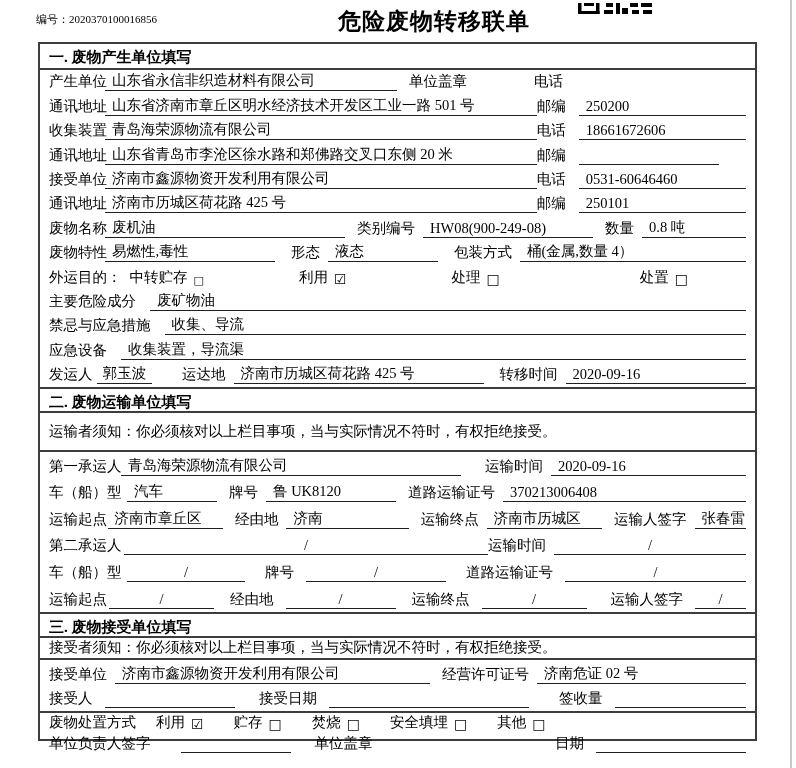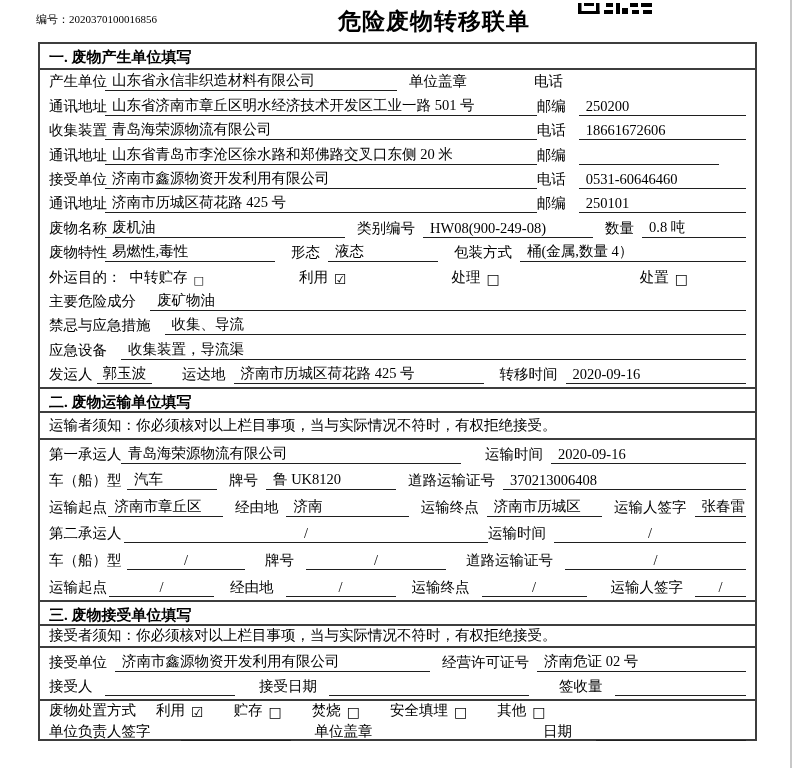--- a/index.html
+++ b/index.html
@@ -14,21 +14,21 @@
   .qr{position:absolute;left:578px;top:0;width:74px;height:11px;}
   .form-table{position:absolute;left:38px;top:42px;width:719px;height:699px;
     border:2px solid #3d3d3d;box-sizing:border-box;background:#fff;}
   .sec-title{font-weight:bold;font-size:15px;height:26px;box-sizing:border-box;
     padding:4px 8px 0 9px;border-bottom:2px solid #3d3d3d;}
   .sec-title.bt{border-top:2px solid #3d3d3d;}
   .row{display:flex;align-items:flex-end;box-sizing:border-box;
     padding:0 9px 3px 9px;font-size:14.5px;white-space:nowrap;}
   .s1 .row{height:24.4px;}
   .s2 .row{height:26.6px;}
-  .notice{height:27px;border-bottom:2px solid #3d3d3d;display:flex;align-items:center;
+  .notice{height:39px;border-bottom:2px solid #3d3d3d;display:flex;align-items:center;
     padding:0 9px;font-size:14.5px;box-sizing:border-box;}
   .s3 .notice{height:22px;}
   .lbl{white-space:nowrap;}
   .u{display:inline-block;border-bottom:1px solid #1f1f1f;box-sizing:border-box;
     padding:0 2px 0 7px;white-space:nowrap;overflow:hidden;}
   .tc{text-align:center;padding:0 2px;}
   .fill{flex:1 1 auto;}
   .cb{font-family:"DejaVu Sans",sans-serif;font-size:14px;margin-left:6px;}
   .cb.small{font-size:11px;}
   .mla{margin-left:auto;}
@@ -275,19 +275,19 @@
       <span class="lbl ml30">安全填埋</span>
       <span class="cb">□</span>
       <span class="lbl ml30">其他</span>
       <span class="cb">□</span>
     </div>
 
     <div class="row" style="height:21px">
       <span class="lbl">单位负责人签字</span>
       <span class="u w110 ml30"></span>
       <span class="lbl ml24">单位盖章</span>
-      <span class="lbl mla" style="margin-right:24px">日期</span>
+      <span class="lbl mla" style="margin-right:12px">日期</span>
       <span class="u w150"></span>
     </div>
   </div>
 </div>
 
 <div class="footer"><span>打印时间：</span><span>2020-09-16 10:49:51</span></div>
 
 </body></html>

